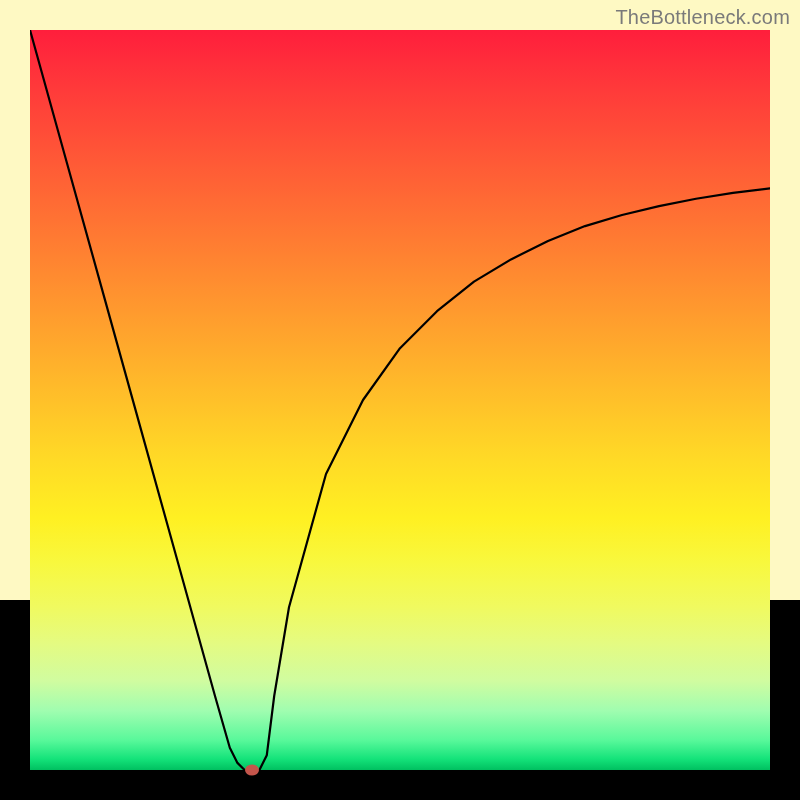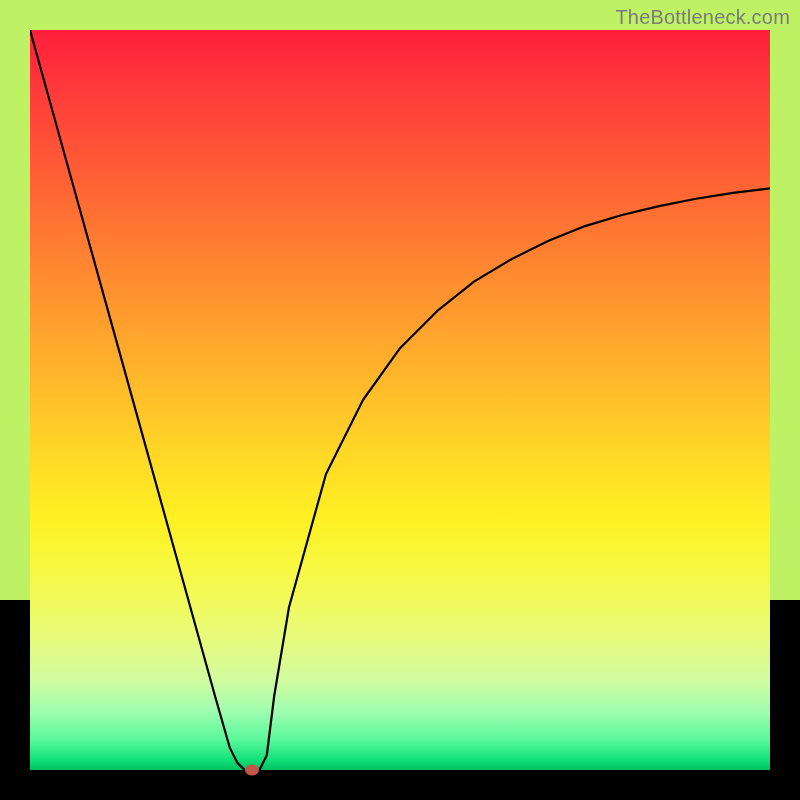--- a/index.html
+++ b/index.html
@@ -8,21 +8,21 @@
     width: 800px;
     height: 800px;
     background: #000;
     overflow: hidden;
     font-family: Arial, Helvetica, sans-serif;
   }
   .frame {
     position: relative;
     width: 800px;
     height: 600px;
-    background: #bef264;
+    background: #fef9c3;
   }
   .plot-area {
     position: absolute;
     left: 30px;
     top: 30px;
     width: 740px;
     height: 740px;
     
     background: linear-gradient(to bottom,
       #ff1e3c 0%,

